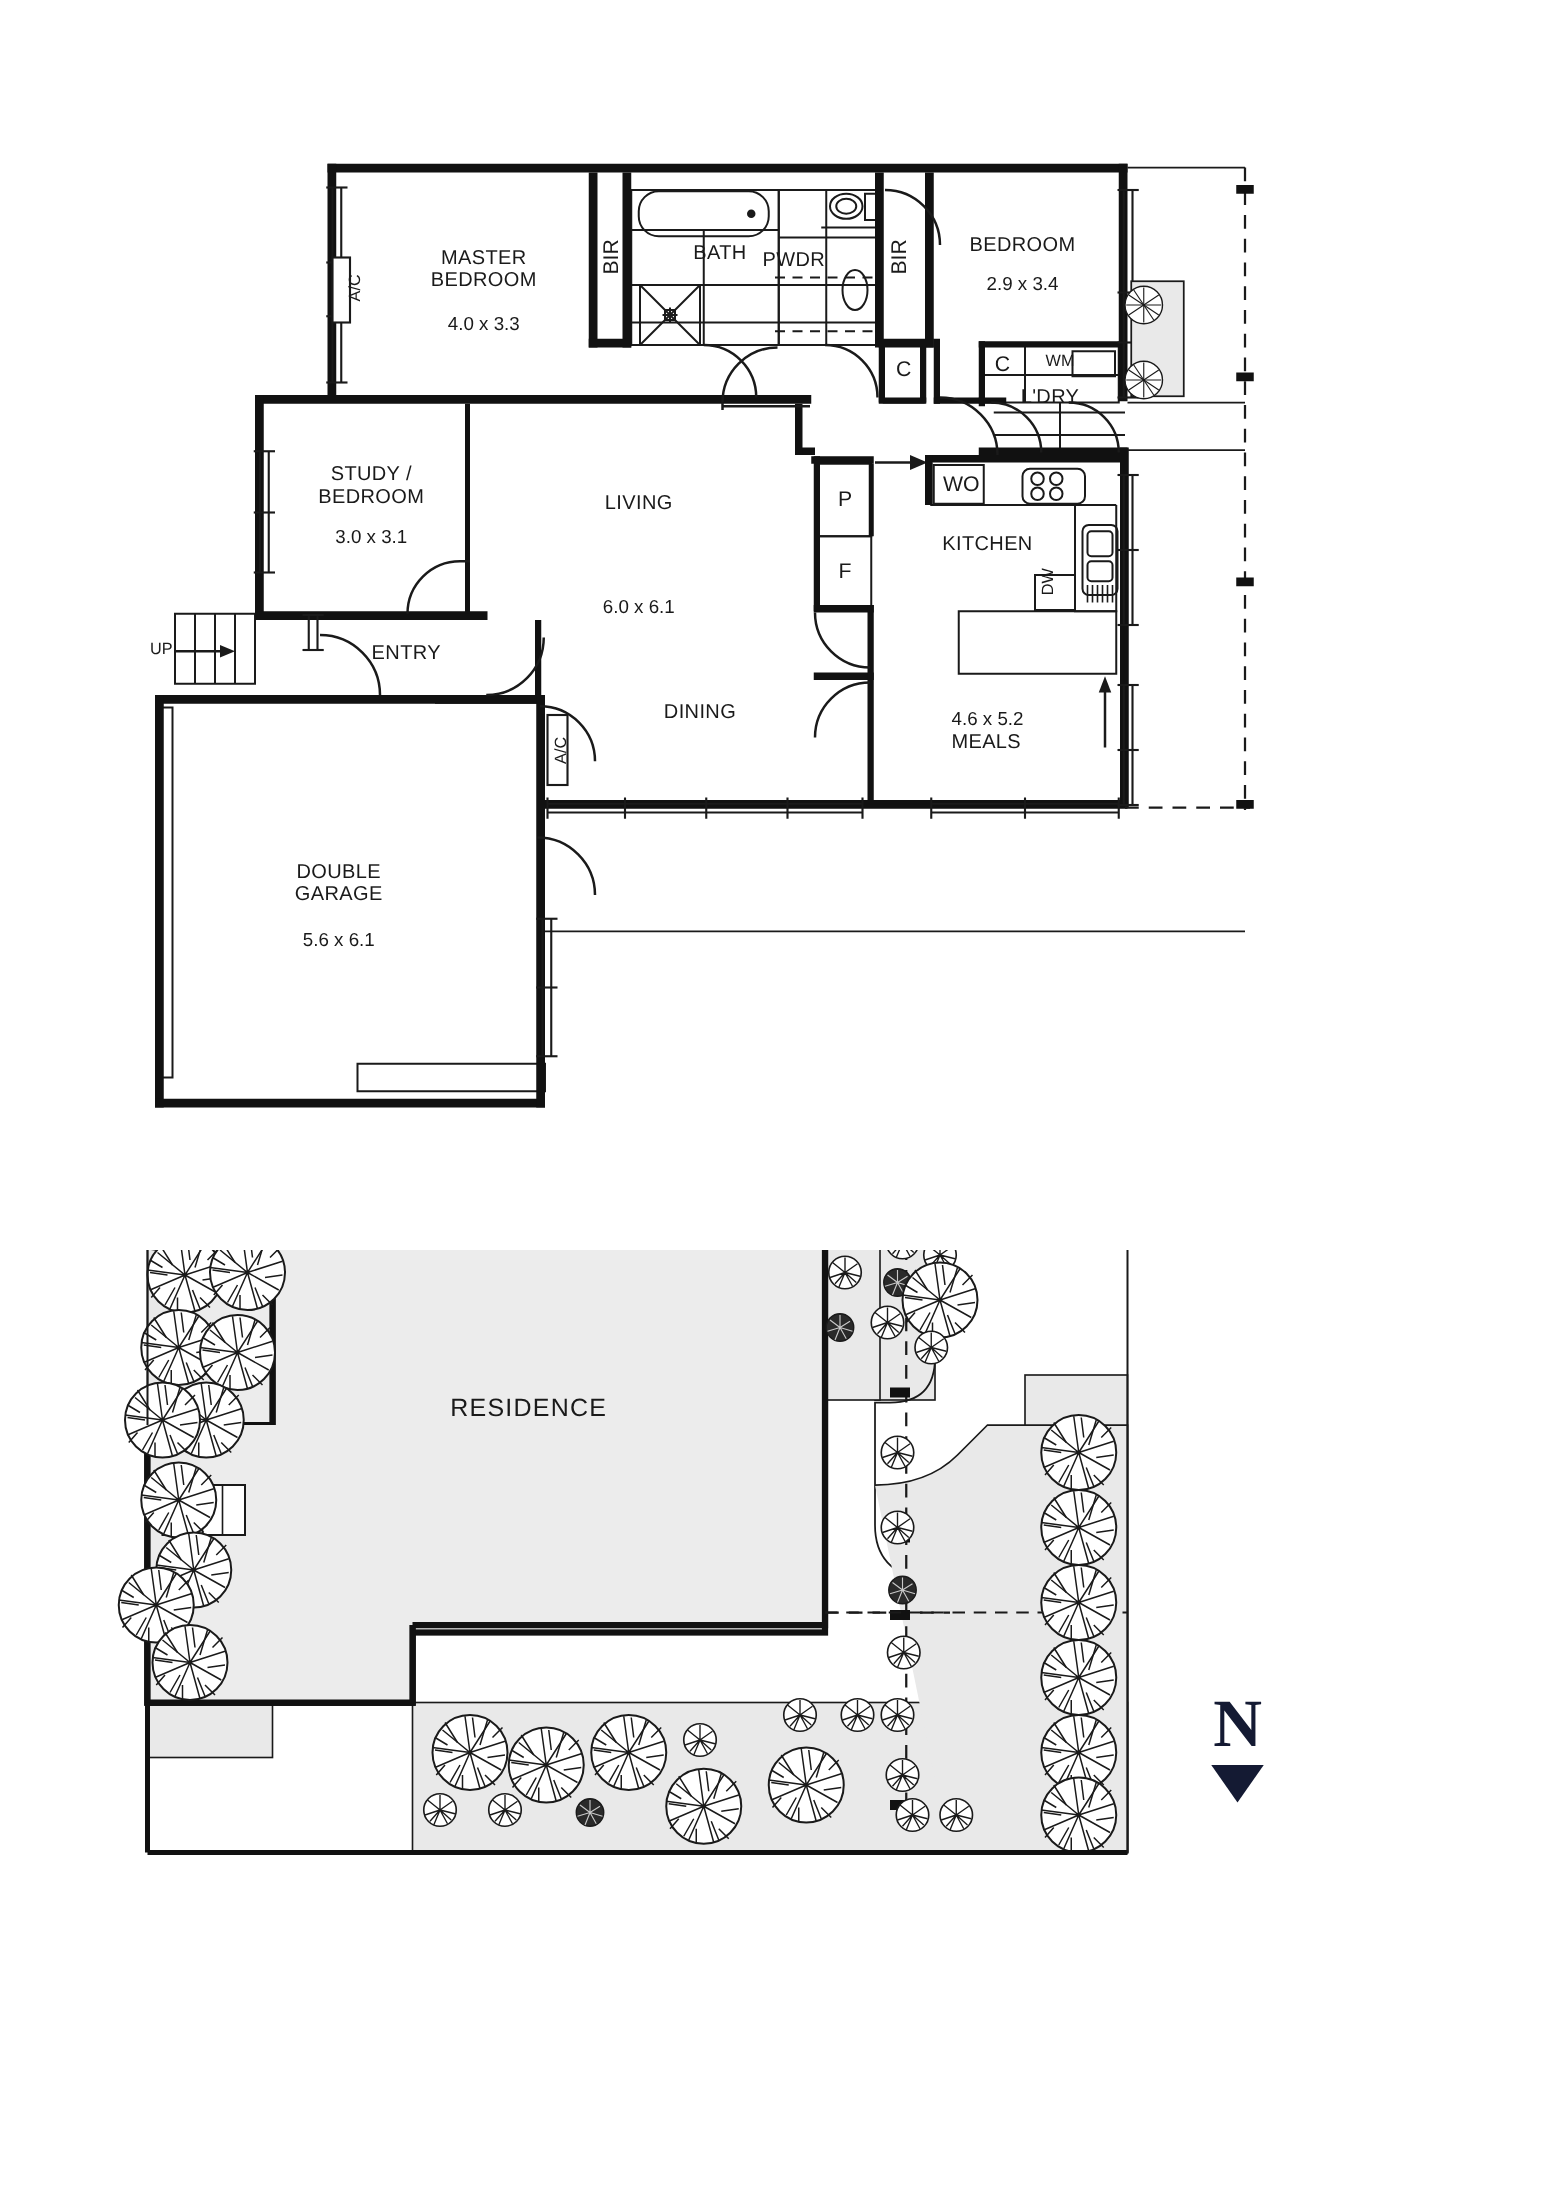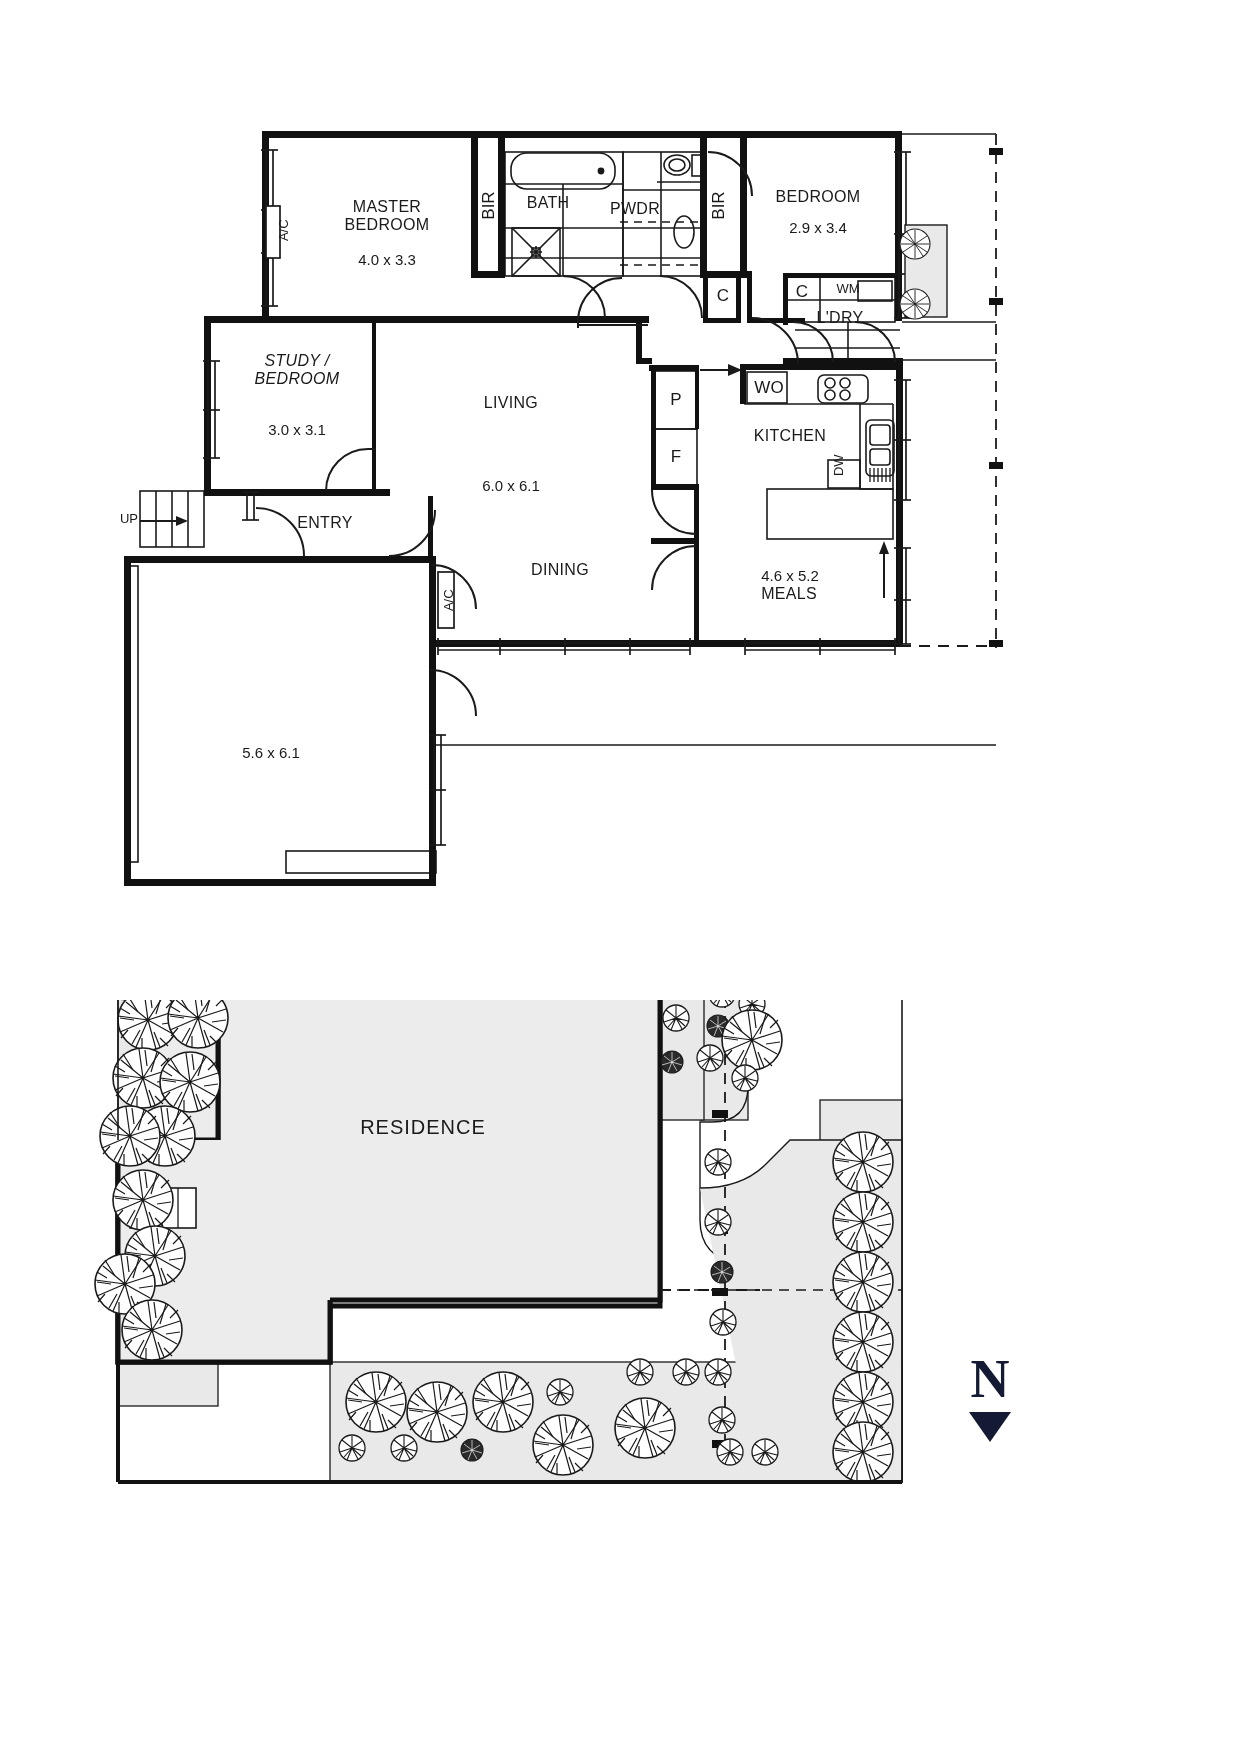--- a/index.html
+++ b/index.html
@@ -524,45 +524,47 @@
   <path d="M118 482 L902 482" fill="none" stroke="#111111" stroke-width="4"></path>
   <path d="M118 362 L118 482" fill="none" stroke="#111111" stroke-width="4"></path>
   <path d="M902 -84 L902 482" fill="none" stroke="#1a1a1a" stroke-width="1.6"></path>
   <path d="M118 -84 L118 140" fill="none" stroke="#1a1a1a" stroke-width="1.6"></path>
 </svg>
 
 <div class="lbl room" style="left:287px;top:198px;width:200px;">MASTER
 BEDROOM</div>
 <div class="lbl dim" style="left:287px;top:252px;width:200px;">4.0 x 3.3</div>
 
-<div class="lbl room" style="left:498px;top:194px;width:100px;">BATH</div>
+<div class="lbl room" style="left:498px;top:194px;width:100px;padding-left:28px;">BATH</div>
 
 <div class="lbl room" style="left:583px;top:200px;width:104px;">PWDR</div>
 
 <div class="lbl room" style="left:718px;top:188px;width:200px;">BEDROOM</div>
 <div class="lbl dim" style="left:718px;top:220px;width:200px;">2.9 x 3.4</div>
 
 <div class="lbl room" style="left:785px;top:309px;width:110px;">L'DRY</div>
 
-<div class="lbl room" style="left:197px;top:352px;width:200px;font-style:italic;">STUDY /
+<div class="lbl room" style="left:197px;top:371px;width:200px;">STUDY /
 BEDROOM</div>
 <div class="lbl dim" style="left:197px;top:422px;width:200px;">3.0 x 3.1</div>
 
 <div class="lbl room" style="left:411px;top:394px;width:200px;">LIVING</div>
 <div class="lbl dim" style="left:411px;top:478px;width:200px;">6.0 x 6.1</div>
 
 <div class="lbl room" style="left:690px;top:427px;width:200px;">KITCHEN</div>
 <div class="lbl dim" style="left:690px;top:536px;width:200px;margin-top:32px;">4.6 x 5.2</div>
 
 <div class="lbl room" style="left:245px;top:514px;width:160px;">ENTRY</div>
 
 <div class="lbl room" style="left:480px;top:561px;width:160px;">DINING</div>
 
 <div class="lbl room" style="left:709px;top:585px;width:160px;">MEALS</div>
 
+<div class="lbl room" style="left:171px;top:689px;width:200px;">DOUBLE
+GARAGE</div>
 <div class="lbl dim" style="left:171px;top:745px;width:200px;">5.6 x 6.1</div>
 
 <div class="lbl tiny vert" style="left:264px;top:223px;width:40px;transform:rotate(-90deg);">A/C</div>
 
 <div class="lbl small vert" style="left:464px;top:196px;width:50px;transform:rotate(-90deg);">BIR</div>
 
 <div class="lbl small vert" style="left:694px;top:196px;width:50px;transform:rotate(-90deg);">BIR</div>
 
 <div class="lbl small" style="left:707px;top:286px;width:32px;">C</div>
 

